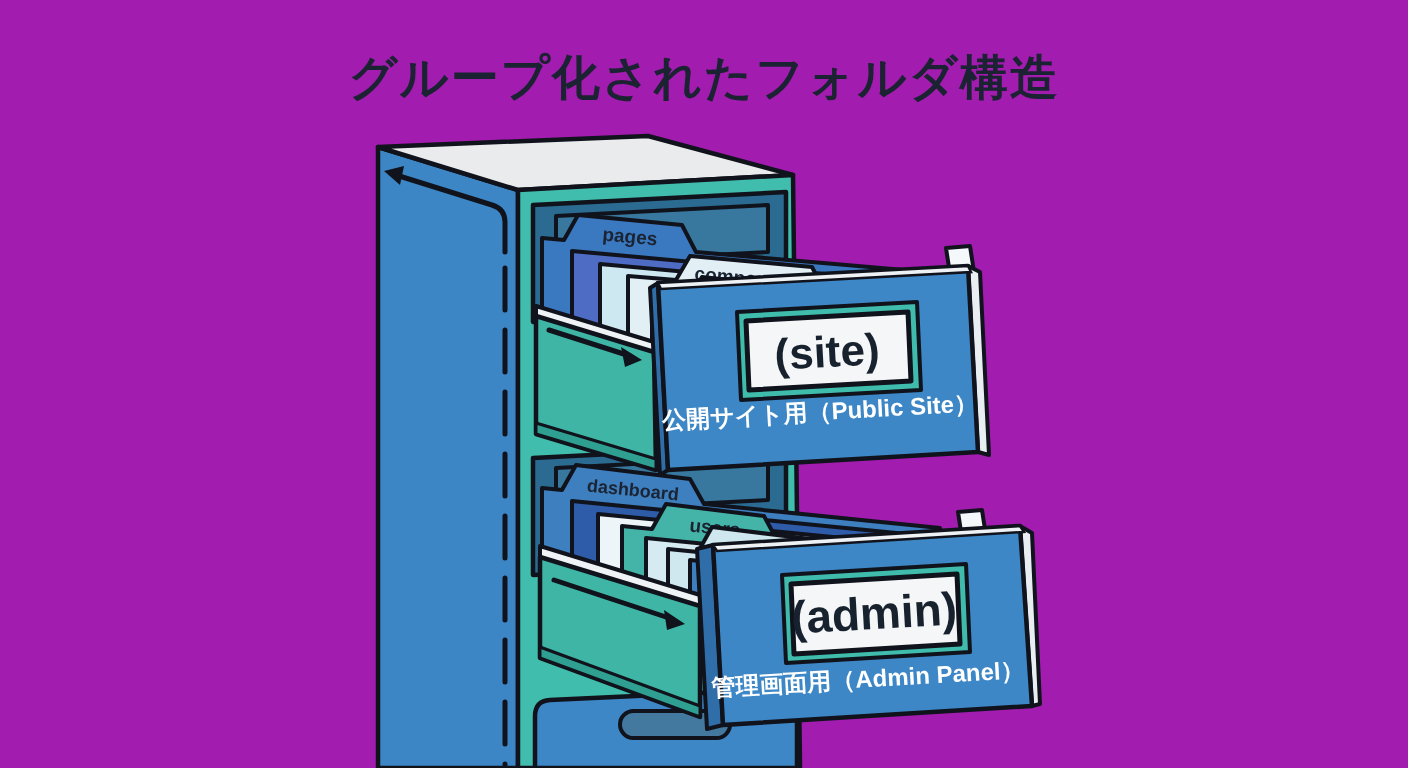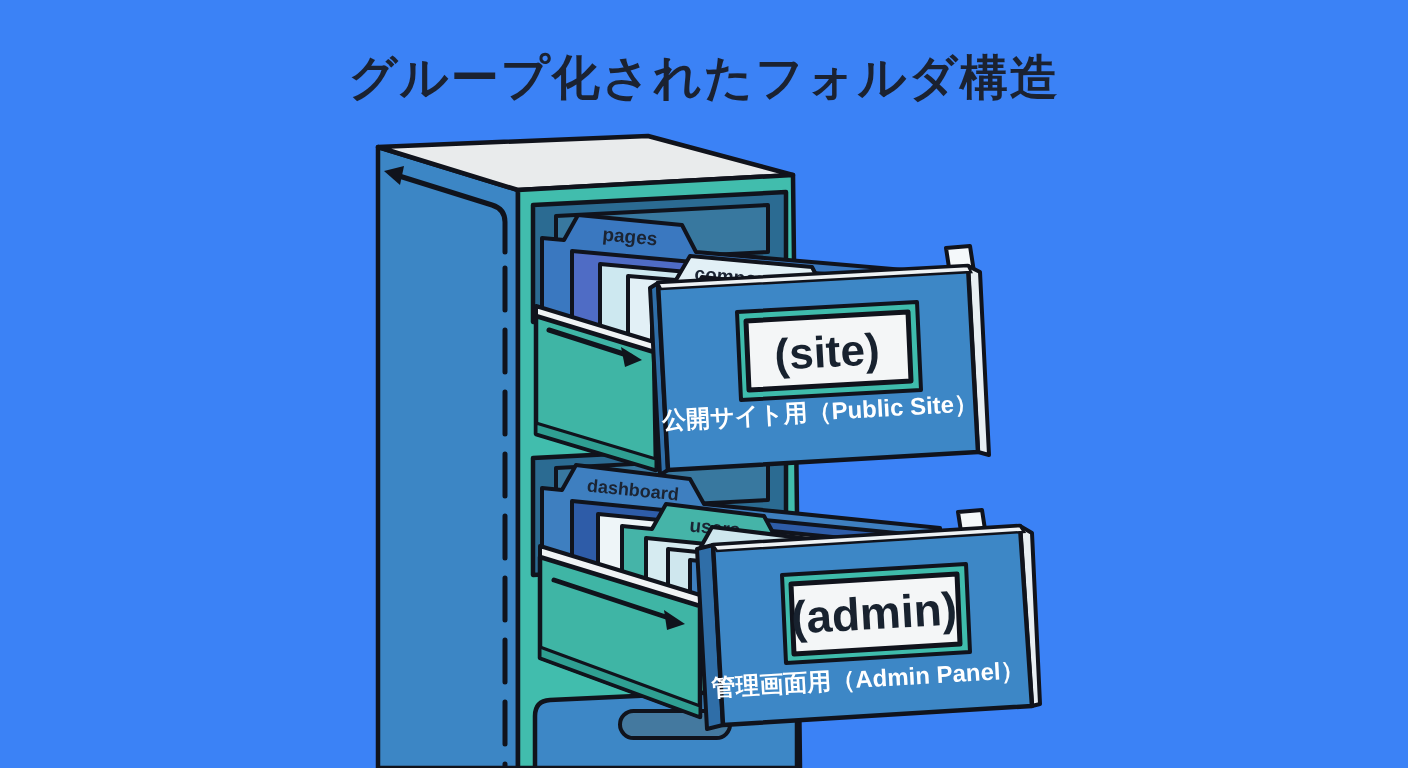--- a/index.html
+++ b/index.html
@@ -1,16 +1,16 @@
 <!DOCTYPE html>
 <html><head>
 <meta charset="utf-8">
 <style>
   html,body{margin:0;padding:0;background:#faf9f4;}
-  .stage{position:relative;width:1408px;height:768px;background:#3b82f6;overflow:hidden;
+  .stage{position:relative;width:1408px;height:768px;background:#a21caf;overflow:hidden;
          font-family:"Liberation Sans","DejaVu Sans",sans-serif;}
   svg{position:absolute;left:0;top:0;}
   text{font-family:"Liberation Sans","DejaVu Sans",sans-serif;}
   .title-text{font-size:48px;font-weight:800;letter-spacing:2px;fill:#1b2231;}
   .tab-text{font-size:19px;font-weight:700;fill:#1b2433;}
   .tab-text-sm{font-size:18px;font-weight:700;fill:#1b2433;}
   .plate-text{font-size:44px;font-weight:800;fill:#18222f;}
   .plate-text-lg{font-size:46px;font-weight:800;fill:#18222f;}
   .desc-text{font-size:24px;font-weight:700;fill:#ffffff;}
   .outline{stroke:#10131c;stroke-linejoin:round;stroke-linecap:round;}

